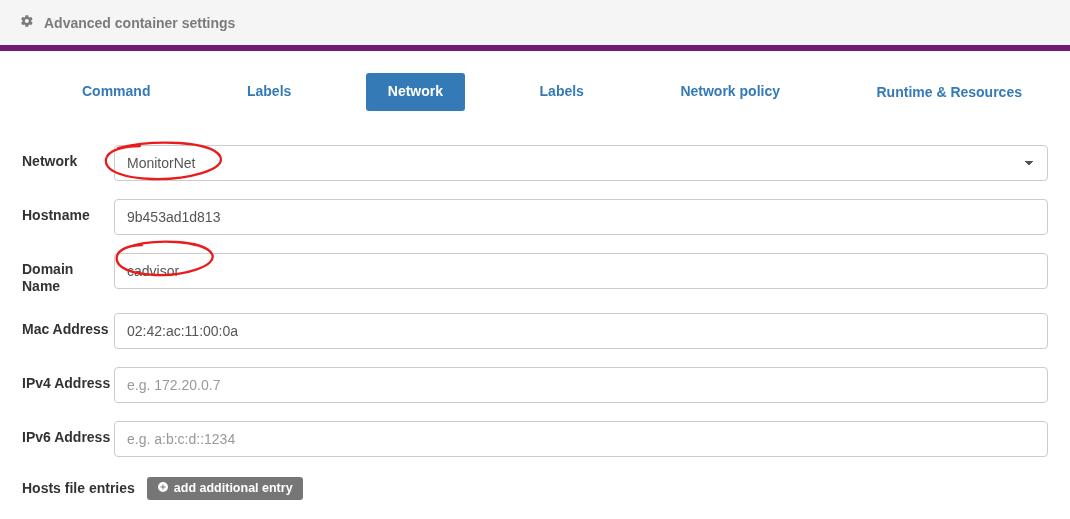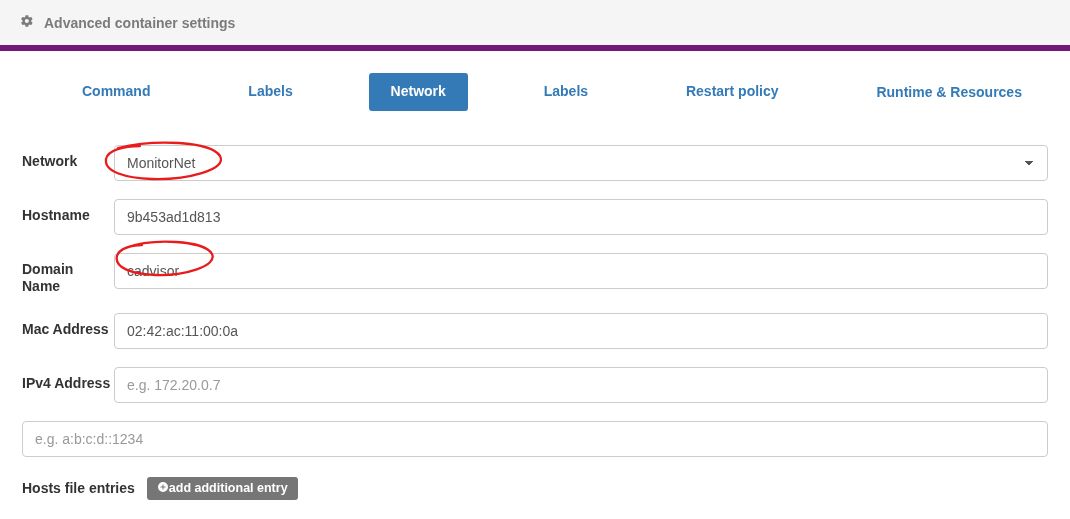--- a/index.html
+++ b/index.html
@@ -89,20 +89,21 @@
     margin-top: 20px;
     padding-left: 0;
   }
   .hosts-label {
     font-weight: 700;
     color: #333;
   }
   .add-btn {
     display: inline-flex;
     align-items: center;
+    gap: 5px;
     background: #767676;
     color: #ffffff;
     border: none;
     border-radius: 3px;
     padding: 4px 10px;
     font-size: 12.5px;
     font-weight: 600;
     cursor: pointer;
   }
   .plus-icon {
@@ -135,21 +136,21 @@
         </svg>
   </span>
   <span>Advanced container settings</span>
 </div>
 
 <div class="tabs">
   <div class="tab">Command</div>
   <div class="tab">Labels</div>
   <div class="tab active">Network</div>
   <div class="tab">Labels</div>
-  <div class="tab">Restart policy</div>
+  <div class="tab">Network policy</div>
   <div class="tab multi">Runtime &amp;
 Resources</div>
 </div>
 
 <div class="form-area">
 
   <div class="form-row">
     <div class="form-label">Network</div>
     <div class="form-control">
       <select class="sel">
@@ -180,20 +181,21 @@
   </div>
 
   <div class="form-row">
     <div class="form-label">IPv4 Address</div>
     <div class="form-control">
       <input class="txt" type="text" placeholder="e.g. 172.20.0.7" style="">
     </div>
   </div>
 
   <div class="form-row">
+    <div class="form-label">IPv6 Address</div>
     <div class="form-control">
       <input class="txt" type="text" placeholder="e.g. a:b:c:d::1234" style="">
     </div>
   </div>
 
   <div class="hosts-row">
     <span class="hosts-label">Hosts file entries</span>
     <button class="add-btn">
       <span>
         <svg class="plus-icon" viewBox="0 0 24 24">

